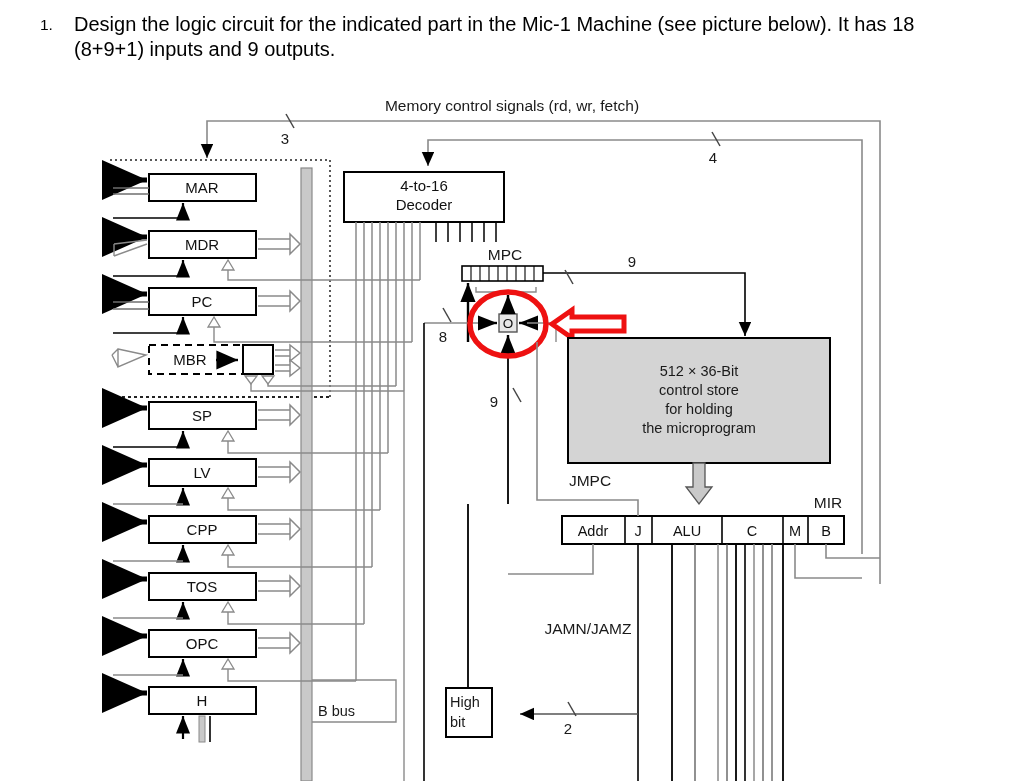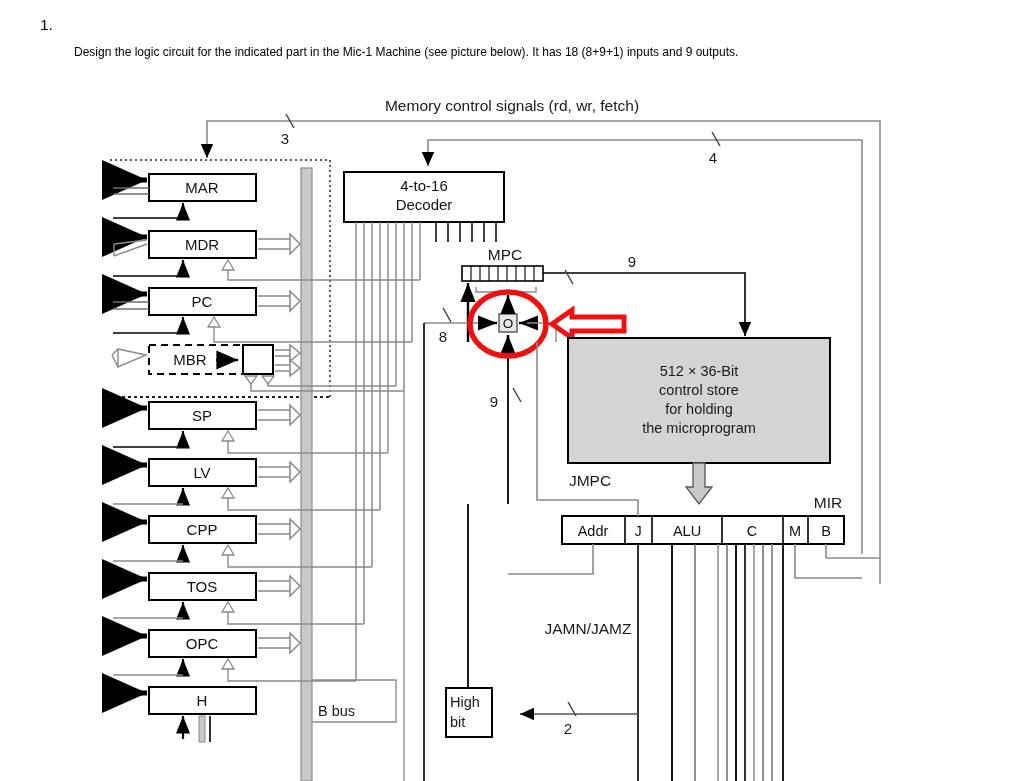--- a/index.html
+++ b/index.html
@@ -17,23 +17,22 @@
     position:absolute; left:0; top:0; width:1024px;
     padding:12px 40px 0 40px;
     box-sizing:border-box;
   }
   .q-row{display:flex; align-items:flex-start;}
   .q-num{
     width:34px; flex:0 0 34px;
     font-size:15.5px; line-height:25px; color:#000;
   }
   .q-body{
-    font-size:12px; line-height:25px; color:#000;
+    font-size:20px; line-height:25px; color:#000;
     max-width:930px;
-    margin-top:28px;
   }
   
   #diagram{
     position:absolute; left:0; top:84px;
     width:1024px; height:697px;text-decoration:underline;
   }
   #diagram svg{display:block;}
 </style>
 </head>
 <body>

